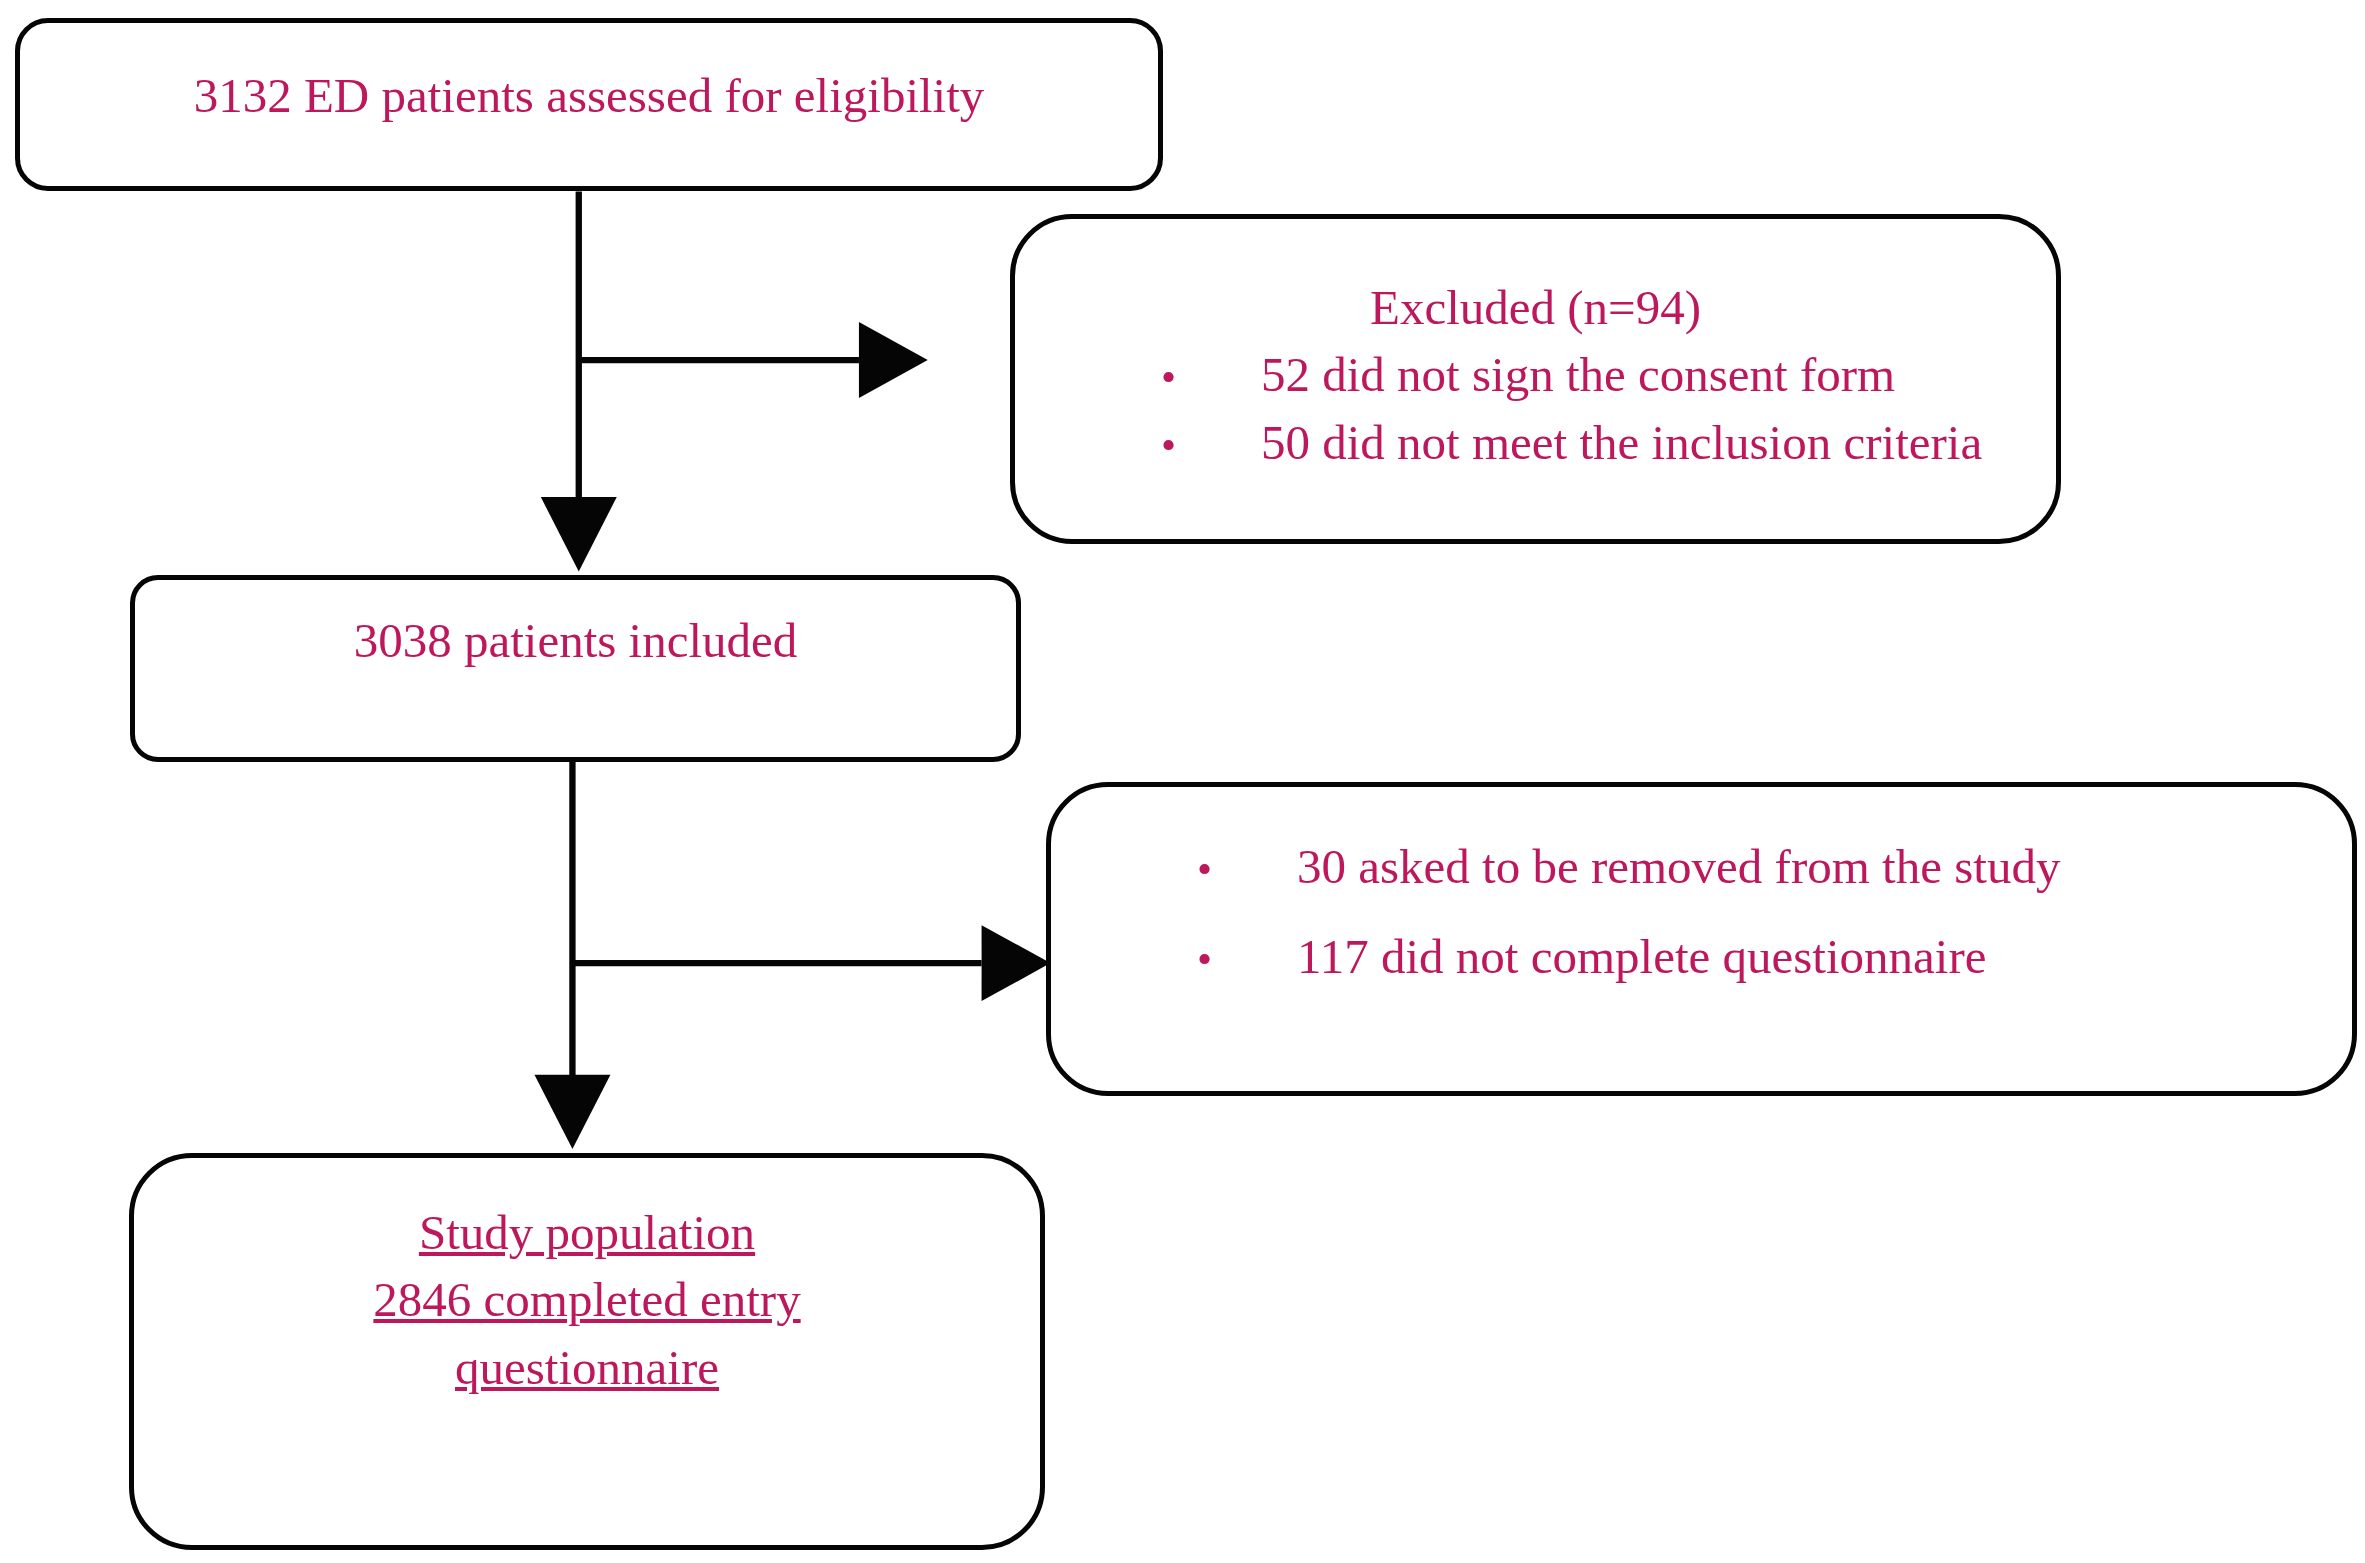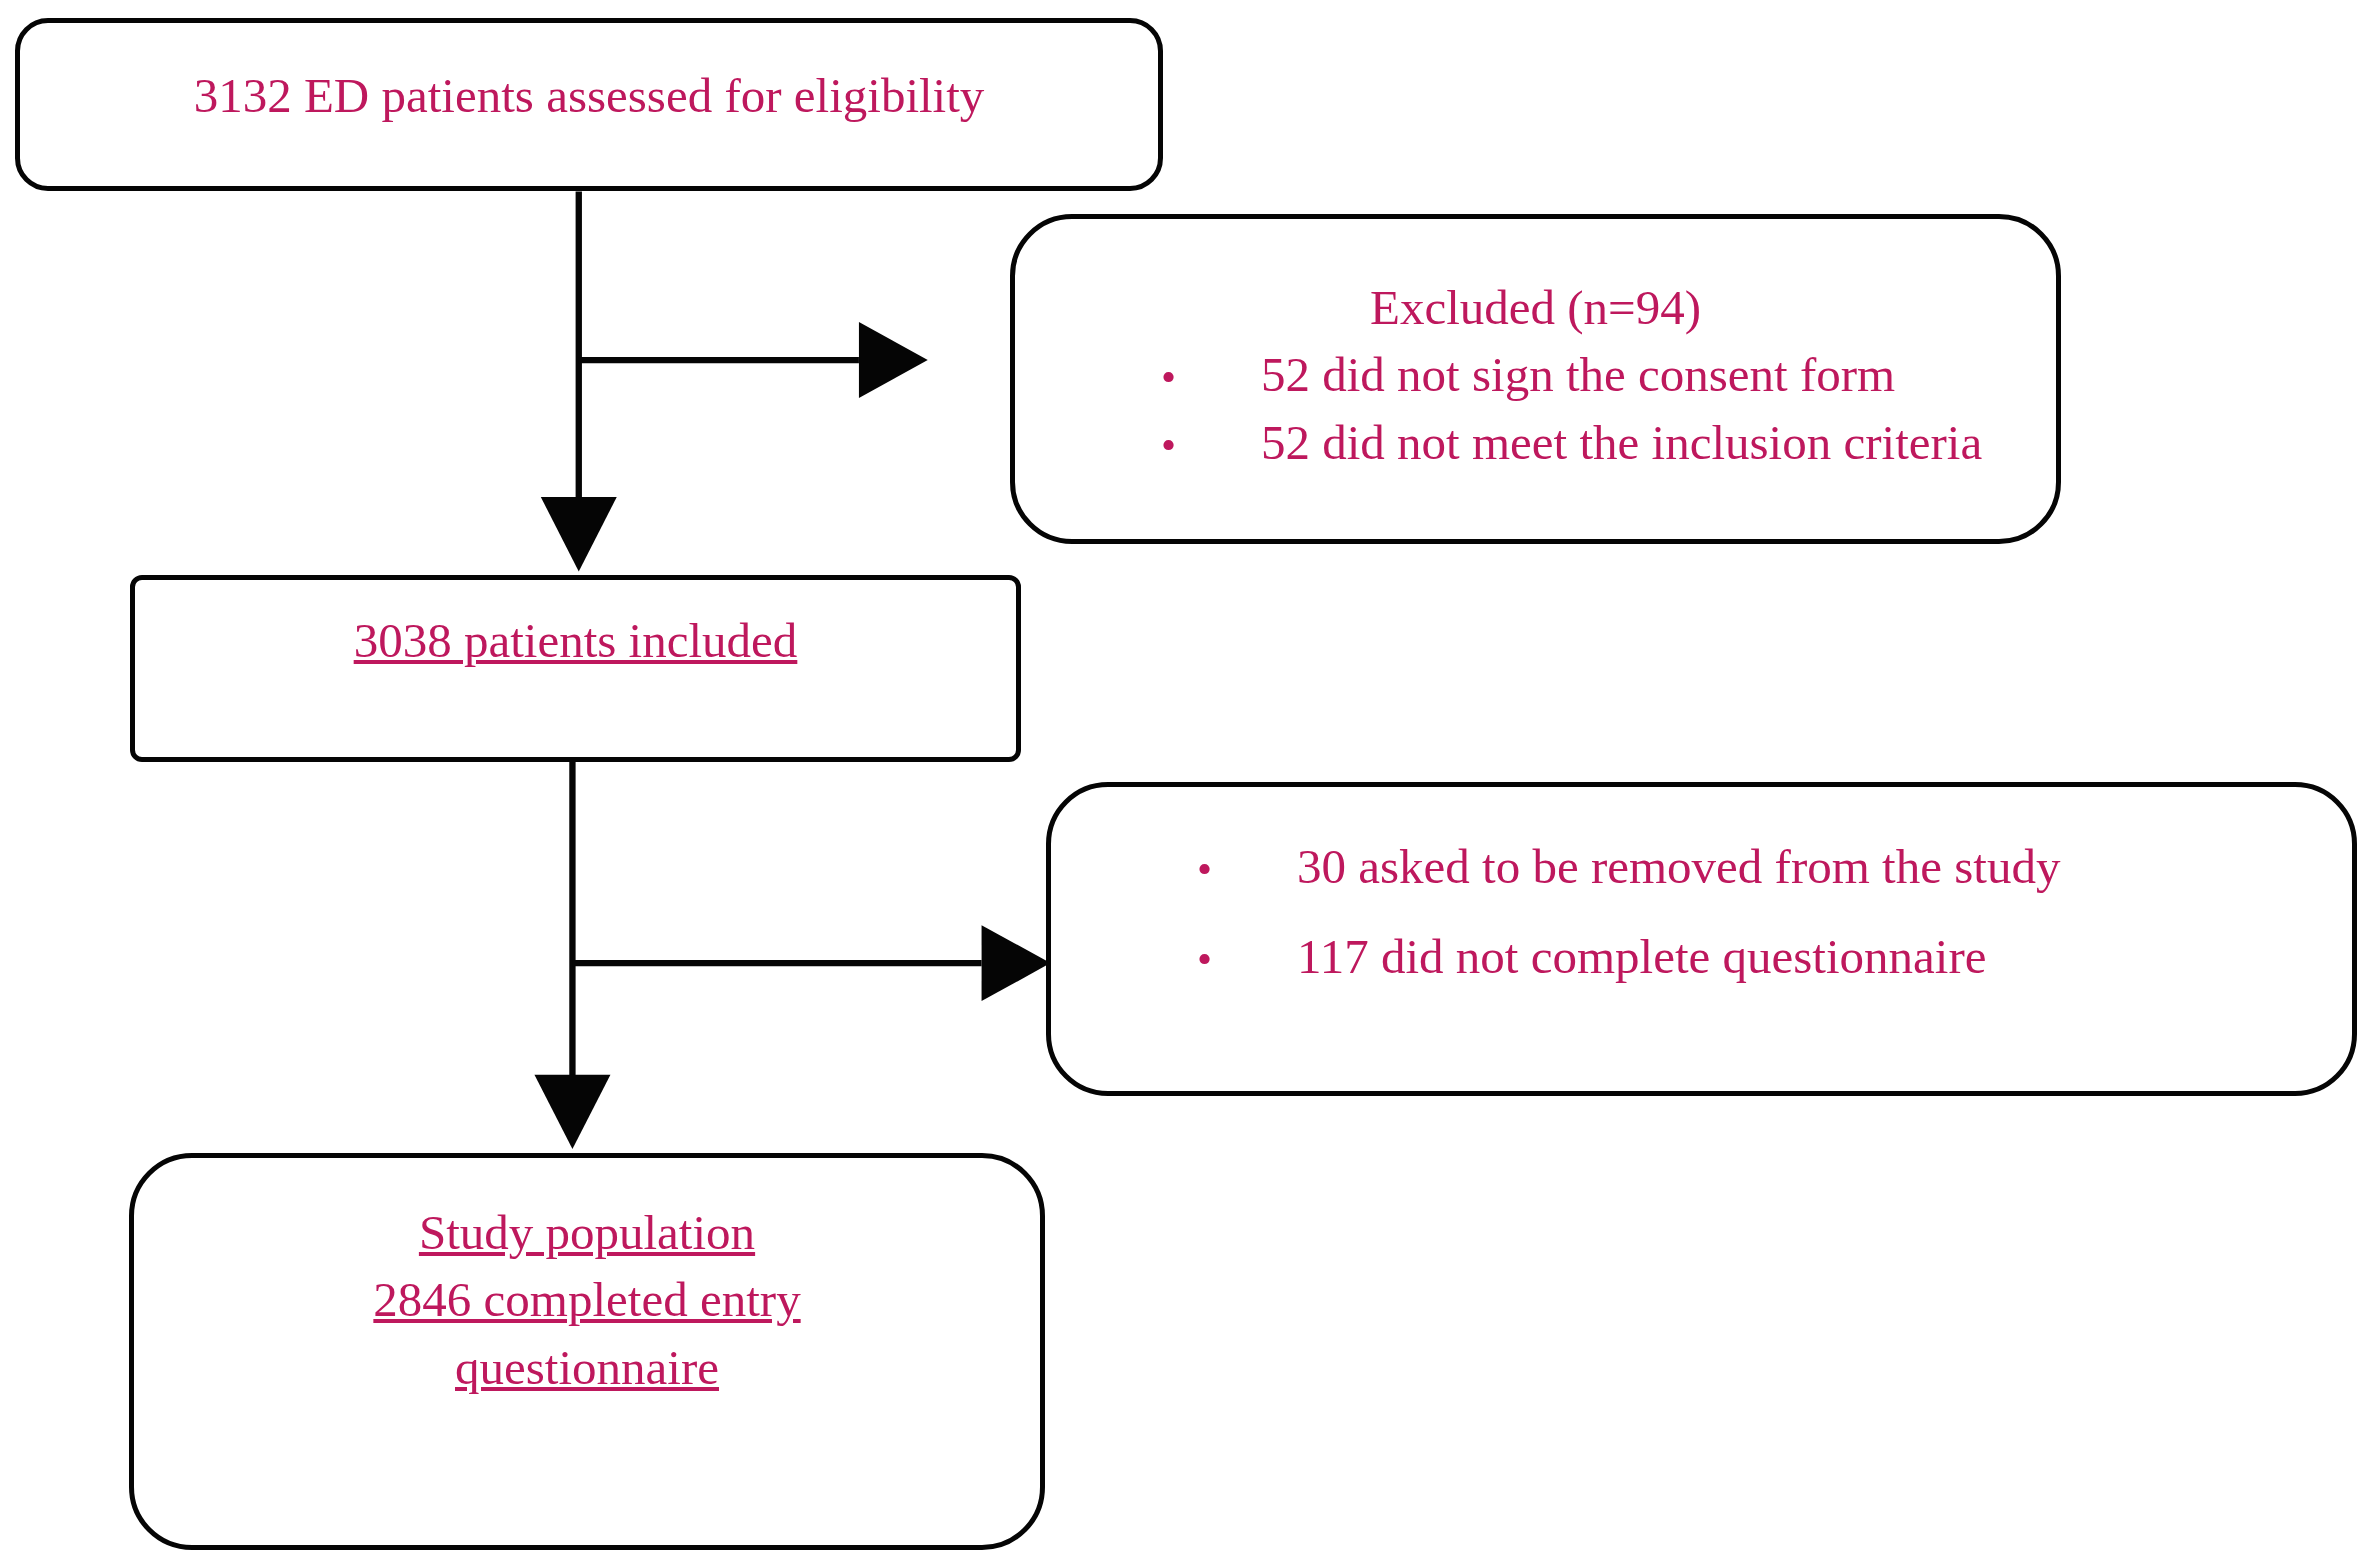--- a/index.html
+++ b/index.html
@@ -51,24 +51,23 @@
   }
   .box-excluded {
     left: 1010px; top: 214px;
     width: 1051px; height: 330px;
     border-radius: 62px;
     padding-bottom: 8px;
   }
   .box-included {
     left: 130px; top: 575px;
     width: 891px; height: 187px;
-    border-radius: 12px;
+    border-radius: 28px;
     align-items: center;
     padding-bottom: 55px;
-    text-decoration: underline;
   }
   .box-dropouts {
     left: 1046px; top: 782px;
     width: 1311px; height: 314px;
     border-radius: 62px;
     padding-bottom: 55px;
   }
   .box-population {
     left: 129px; top: 1153px;
     width: 916px; height: 397px;
@@ -132,21 +131,21 @@
   </div>
 
   <div class="box box-excluded">
     <div class="heading">Excluded (n=94)</div>
     <div class="bullet-row">
       <span class="bullet">•</span>
       <span class="btext">52 did not sign the consent form</span>
     </div>
     <div class="bullet-row">
       <span class="bullet">•</span>
-      <span class="btext">52 did not meet the inclusion criteria</span>
+      <span class="btext">50 did not meet the inclusion criteria</span>
     </div>
   </div>
 
   <div class="box box-included">
     <div class="line">3038 patients included</div>
   </div>
 
   <div class="box box-dropouts">
     <div class="bullet-row">
       <span class="bullet">•</span>

